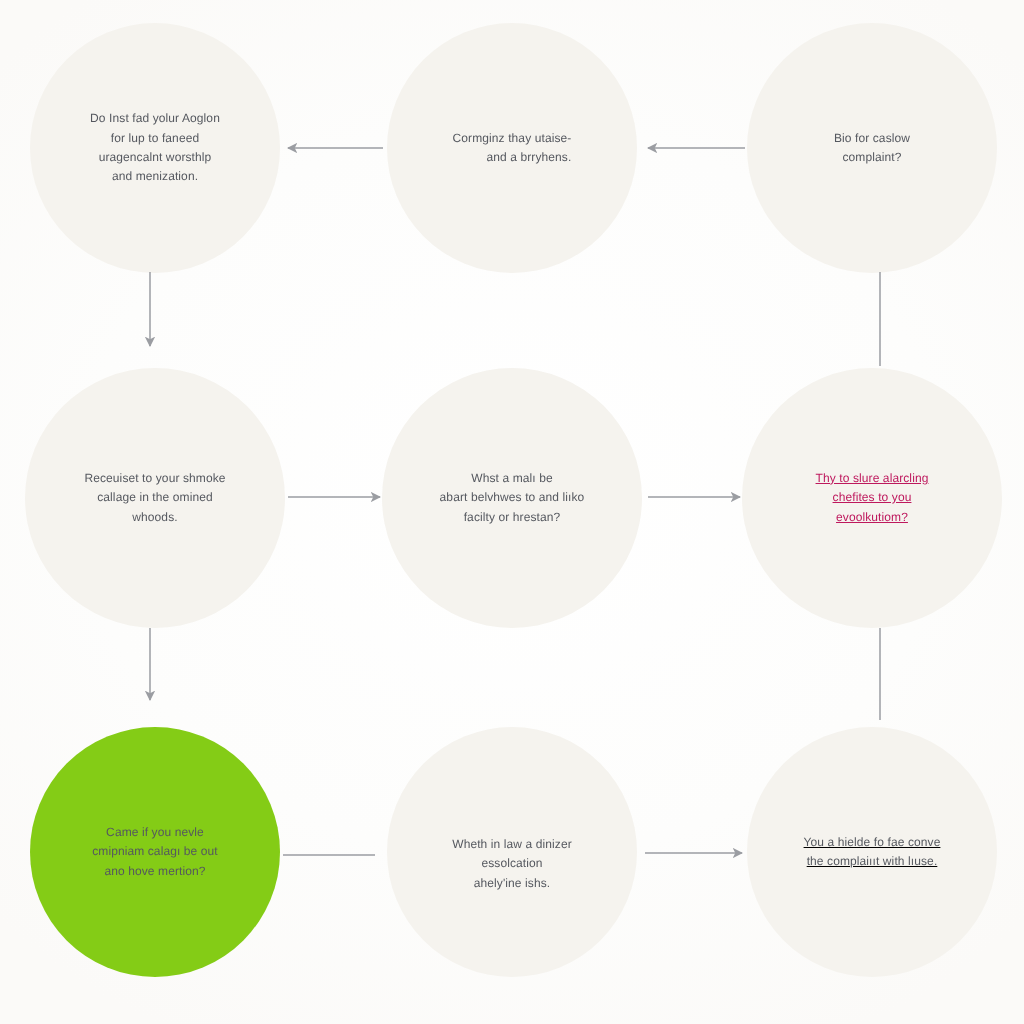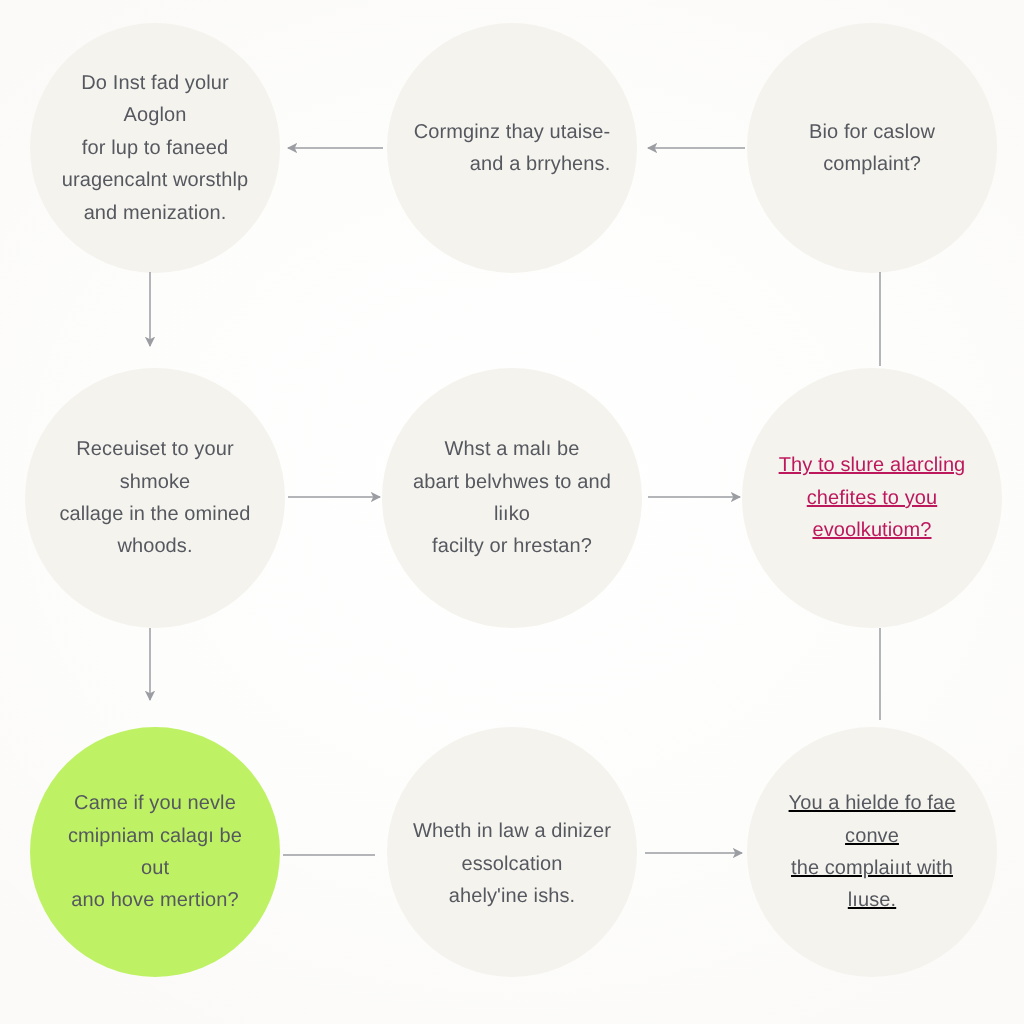--- a/index.html
+++ b/index.html
@@ -33,21 +33,21 @@
     display: flex;
     align-items: center;
     justify-content: center;
     box-sizing: border-box;
     padding: 0 26px;
     filter: blur(0.4px);
   }
   .node-label {
     text-align: center;
     color: #55585f;
-    font-size: 20px;
+    font-size: 12px;
     line-height: 1.62;
     letter-spacing: .1px;
     white-space: pre-line;
     filter: blur(0.55px);
     text-rendering: geometricPrecision;
   }
 
   
   #wires {
     position: absolute;
@@ -84,21 +84,21 @@
       <div class="node" style="left: 382px; top: 368px; width: 260px; height: 260px; background: rgb(245, 243, 238);">
         <div class="node-label" style="color: rgb(85, 88, 95); text-align: center;">Whst a malı be
 abart belvhwes to and liıko
 facilty or hrestan?</div>
       </div>
       <div class="node" style="left: 742px; top: 368px; width: 260px; height: 260px; background: rgb(245, 243, 238);">
         <div class="node-label" style="color: #be185d; text-decoration: underline;">Thy to slure alarcling
 chefites to you
 evoolkutiom?</div>
       </div>
-      <div class="node" style="left: 30px; top: 727px; width: 250px; height: 250px; background: #bef264;">
+      <div class="node" style="left: 30px; top: 727px; width: 250px; height: 250px; background: #84cc16;">
         <div class="node-label" style="color: rgb(85, 88, 95);">Came if you nevle
 cmipniam calagı be out
 ano hove mertion?</div>
       </div>
       <div class="node" style="left: 387px; top: 727px; width: 250px; height: 250px; background: rgb(245, 243, 238);">
         <div class="node-label" style="color: rgb(85, 88, 95); margin-top: 24px;">Wheth in law a dinizer
 essolcation
 ahely'ine ishs.</div>
       </div>
       <div class="node" style="left: 747px; top: 727px; width: 250px; height: 250px; background: rgb(245, 243, 238); text-decoration: underline;">

